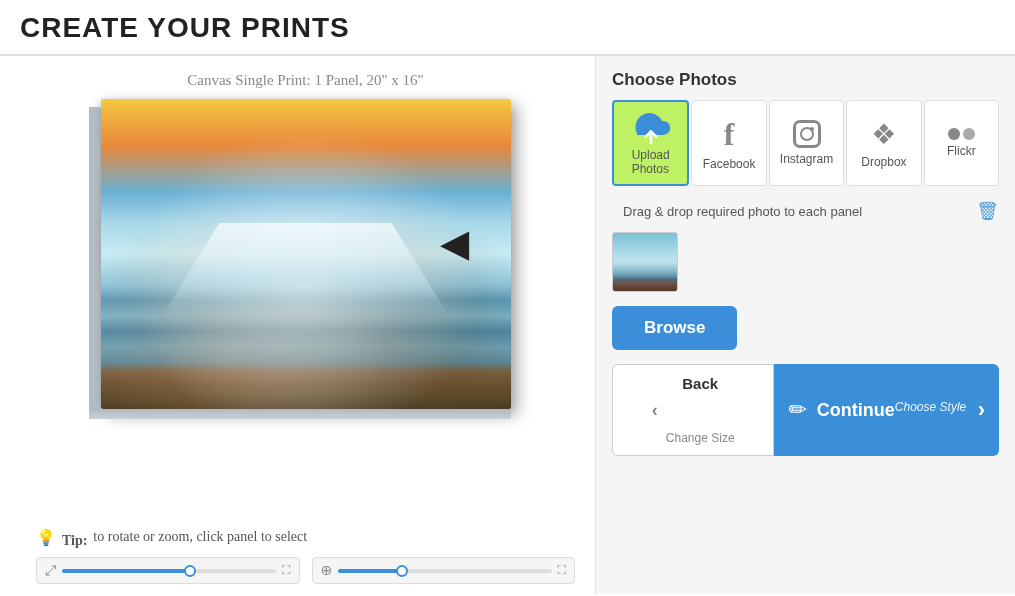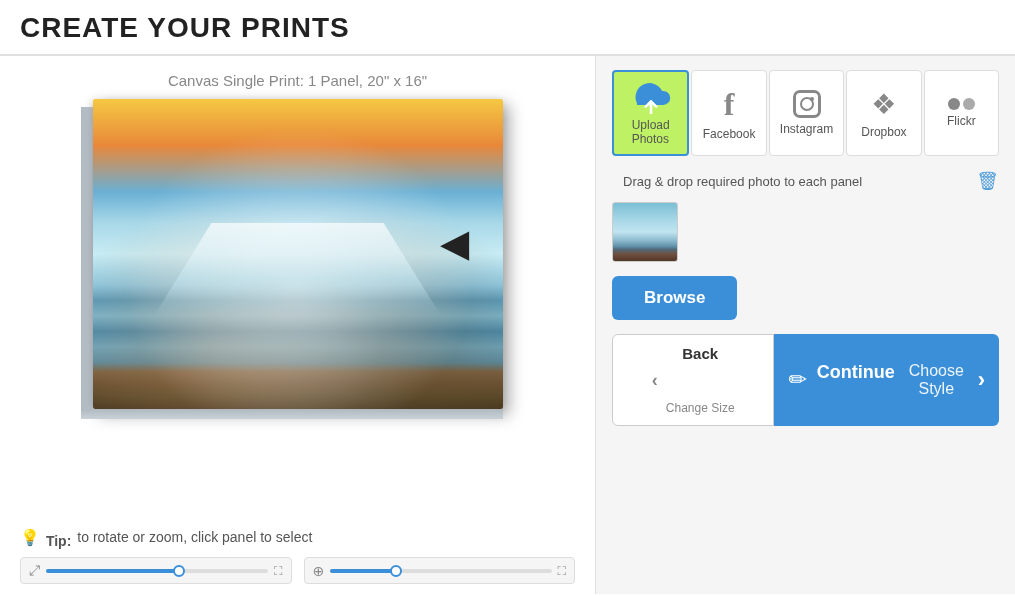--- a/index.html
+++ b/index.html
@@ -26,24 +26,25 @@
     
     .main-content {
       display: flex;
       padding: 0;
       height: calc(596px - 58px);
     }
 
     
     .left-panel {
       flex: 1;
-      padding: 16px 20px 10px 20px;
+      padding: 16px 20px 10px 36px;
       position: relative;
       display: flex;
       flex-direction: column;
+      font-family: Liberation Serif, serif;
     }
 
     .canvas-label {
       text-align: center;
       color: #888;
       font-size: 15px;
       margin-bottom: 10px;
     }
 
     .canvas-image {
@@ -357,23 +358,24 @@
       font-size: 22px;
     }
     .continue-text {
       display: flex;
     }
     .continue-label {
       font-size: 18px;
       font-weight: 700;
     }
     .continue-sub {
-      font-size: 16px;
+      font-size: 12px;
       font-weight: 400;
       opacity: 0.9;
+      font-style: italic;
     }
     .continue-arrow {
       font-size: 22px;
       font-weight: 700;
     }
 
     
     .ig-icon {
       display: inline-block;
       width: 28px;
@@ -459,20 +461,21 @@
         <div class="slider-track">
           <div class="slider-fill" style="width:30%"></div>
           <div class="slider-handle" style="left:27%"></div>
         </div>
         <span class="expand-icon">⛶</span>
       </div>
     </div>
   </div>
 
   <div class="right-panel">
+    <div class="choose-photos-title">Choose Photos</div>
 
     <div class="source-buttons">
 
       <div class="source-btn upload active">
         <svg class="upload-cloud" viewBox="0 0 48 38" fill="none" xmlns="http://www.w3.org/2000/svg">
           <path d="M38 28a8 8 0 000-16 7.9 7.9 0 00-1.2.1A12 12 0 108 26.4V28H38z" fill="#3a8fd8"></path>
           <path d="M24 38V24M18 30l6-6 6 6" stroke="#fff" stroke-width="3" stroke-linecap="round" stroke-linejoin="round"></path>
         </svg>
         <span>Upload<br>Photos</span>
       </div>

